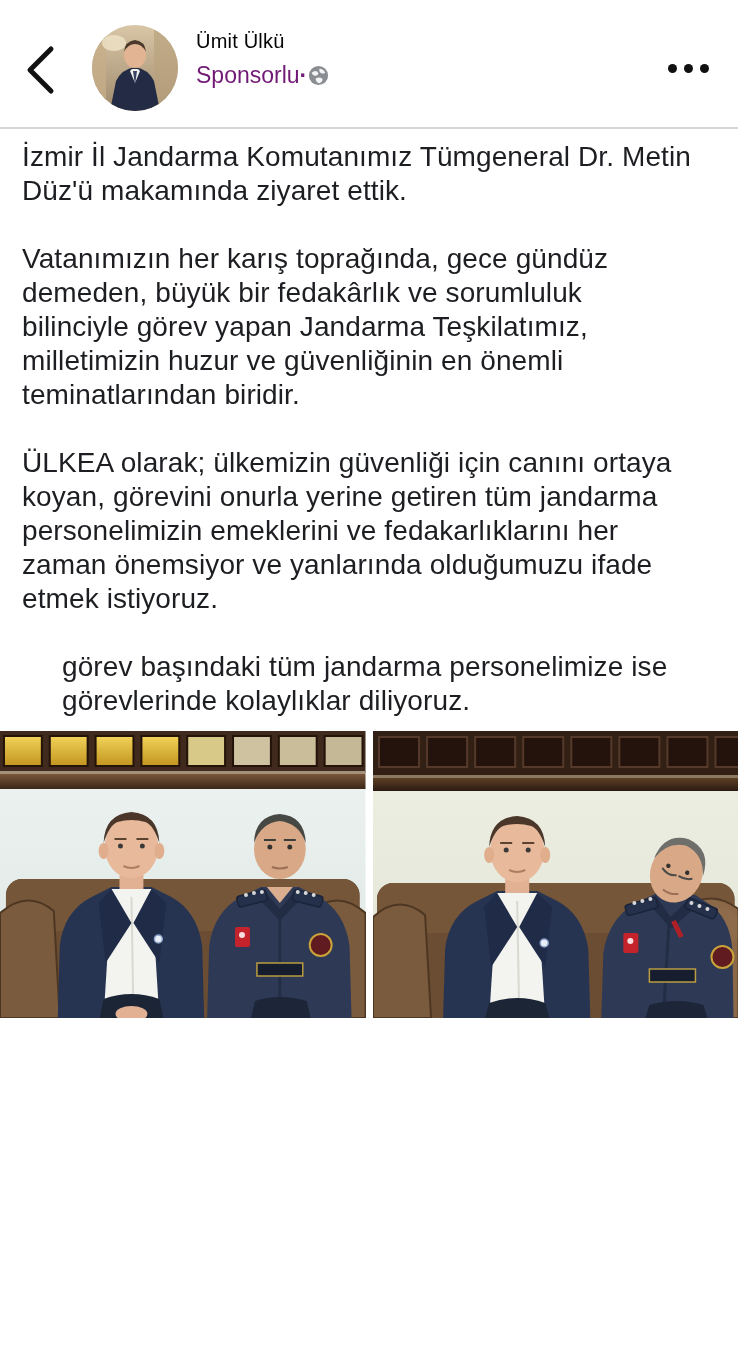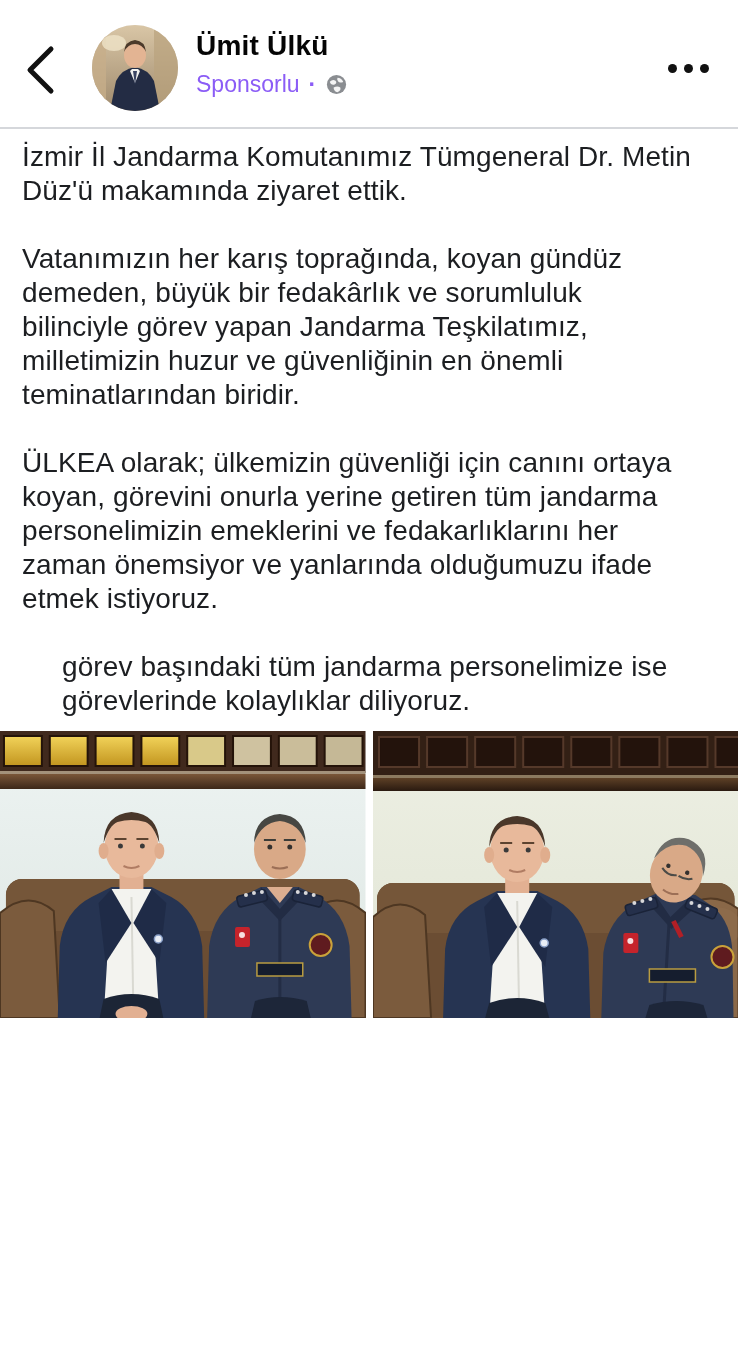--- a/index.html
+++ b/index.html
@@ -15,22 +15,22 @@
     position:absolute;left:16px;top:42px;width:48px;height:56px;
     background:none;border:none;padding:0;cursor:pointer;
     display:flex;align-items:center;justify-content:center;
   }
   .avatar{
     position:absolute;left:92px;top:25px;width:86px;height:86px;border-radius:50%;
     overflow:hidden;cursor:pointer;box-shadow:0 0 0 1px rgba(0,0,0,.06) inset;
   }
   .avatar svg{display:block;width:100%;height:100%;}
   .id-block{position:absolute;left:196px;top:30px;}
-  .profile-name{font-size:28px;font-weight:bold;color:#050505;letter-spacing:.2px;cursor:pointer;}
-  .sub-row{margin-top:9px;display:flex;align-items:center;gap:9px;color:#8b5cf6;font-size:23px;}
+  .profile-name{font-size:20px;font-weight:normal;color:#050505;letter-spacing:.2px;cursor:pointer;}
+  .sub-row{margin-top:9px;display:flex;align-items:center;color:#701a75;font-size:23px;}
   .sub-row .sep{font-weight:bold;}
   .globe{width:23px;height:23px;display:inline-block;}
   .more-btn{
     position:absolute;right:26px;top:50px;width:48px;height:36px;
     background:none;border:none;padding:0;cursor:pointer;
     display:flex;align-items:center;justify-content:center;gap:7px;
   }
   .more-btn .dot{width:9px;height:9px;border-radius:50%;background:#111;}
   .divider{height:2px;background:#d5d7db;}
   
@@ -96,21 +96,21 @@
       <span class="dot"></span>
       <span class="dot"></span>
     </button>
   </div>
 
   <div class="divider"></div>
 
   <main class="post-text">
     <p>İzmir İl Jandarma Komutanımız Tümgeneral Dr. Metin
 Düz'ü makamında ziyaret ettik.</p>
-    <p>Vatanımızın her karış toprağında, koyan gündüz
+    <p>Vatanımızın her karış toprağında, gece gündüz
 demeden, büyük bir fedakârlık ve sorumluluk
 bilinciyle görev yapan Jandarma Teşkilatımız,
 milletimizin huzur ve güvenliğinin en önemli
 teminatlarından biridir.</p>
     <p>ÜLKEA olarak; ülkemizin güvenliği için canını ortaya
 koyan, görevini onurla yerine getiren tüm jandarma
 personelimizin emeklerini ve fedakarlıklarını her
 zaman önemsiyor ve yanlarında olduğumuzu ifade
 etmek istiyoruz.</p>
     <p>görev başındaki tüm jandarma personelimize ise

